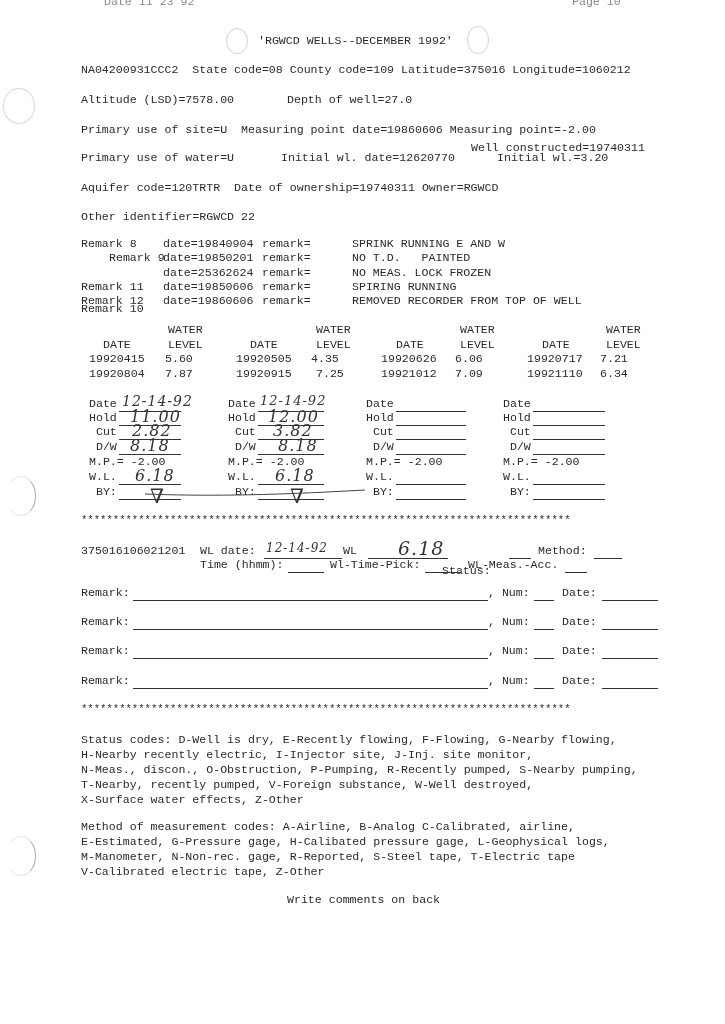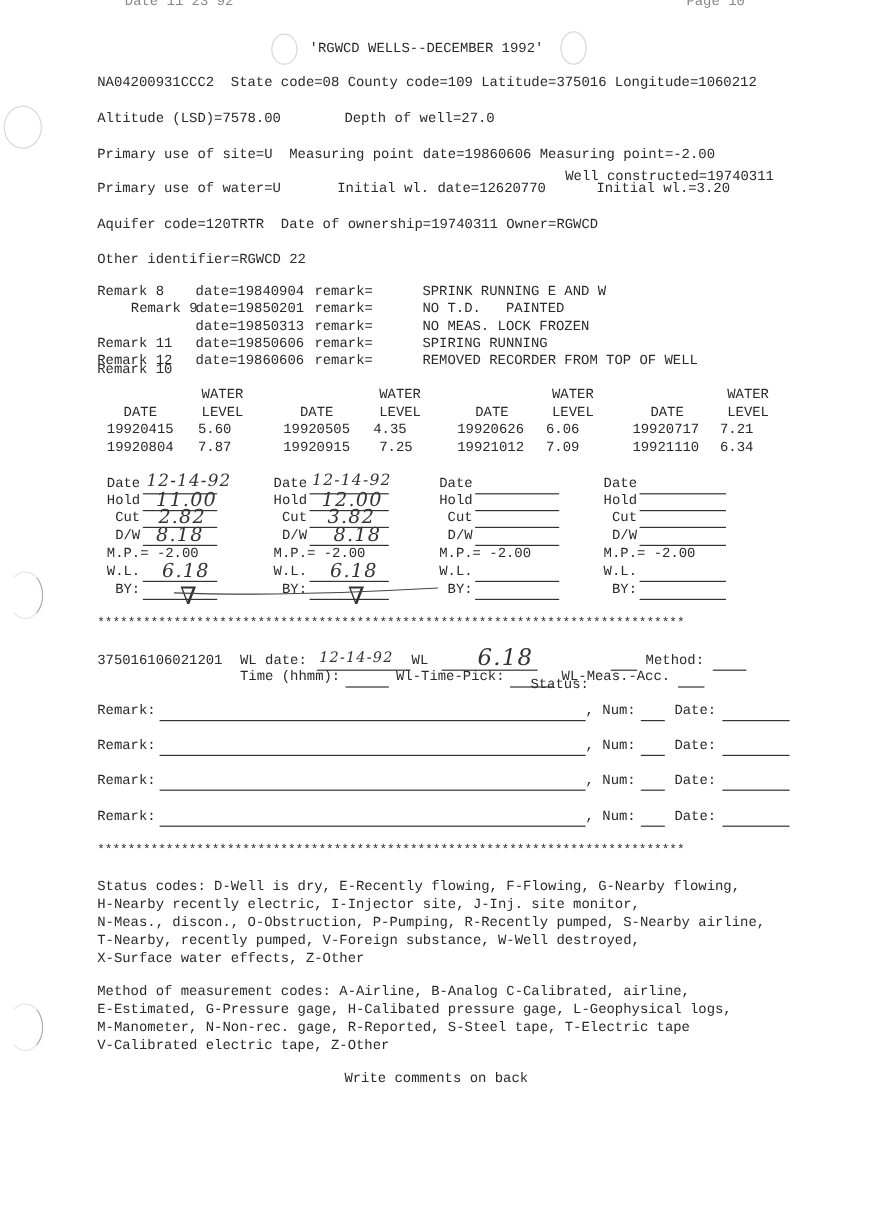--- a/index.html
+++ b/index.html
@@ -57,21 +57,21 @@
     <span class="abs" style="left:352px;top:237px;">SPRINK RUNNING E AND W</span>
   </div>
   <div>
     <span class="abs" style="left:81px;top:251px;margin-left:28px;">Remark 9 </span>
     <span class="abs" style="left:163px;top:251px;">date=19850201</span>
     <span class="abs" style="left:262px;top:251px;">remark=</span>
     <span class="abs" style="left:352px;top:251px;">NO T.D.   PAINTED</span>
   </div>
   <div>
     <span class="abs" style="left:81px;top:266px;margin-top:36px;">Remark 10</span>
-    <span class="abs" style="left:163px;top:266px;">date=19850313</span>
+    <span class="abs" style="left:163px;top:266px;">date=25362624</span>
     <span class="abs" style="left:262px;top:266px;">remark=</span>
     <span class="abs" style="left:352px;top:266px;">NO MEAS. LOCK FROZEN</span>
   </div>
   <div>
     <span class="abs" style="left:81px;top:280px;">Remark 11</span>
     <span class="abs" style="left:163px;top:280px;">date=19850606</span>
     <span class="abs" style="left:262px;top:280px;">remark=</span>
     <span class="abs" style="left:352px;top:280px;">SPIRING RUNNING</span>
   </div>
   <div>
@@ -252,21 +252,21 @@
     <span class="abs" style="left:562px;top:674px;">Date:</span>
     <span class="line" style="position:absolute;left:602px;top:676px;width:56px;"></span>
   </div>
 </div>
 
 <div class="abs stars" style="left:81px;top:703px;font-size:10.6px;">*****************************************************************************</div>
 
 <div>
   <div class="abs" style="left:81px;top:733px;">Status codes: D-Well is dry, E-Recently flowing, F-Flowing, G-Nearby flowing,</div>
   <div class="abs" style="left:81px;top:748px;">H-Nearby recently electric, I-Injector site, J-Inj. site monitor,</div>
-  <div class="abs" style="left:81px;top:763px;">N-Meas., discon., O-Obstruction, P-Pumping, R-Recently pumped, S-Nearby airline,</div>
+  <div class="abs" style="left:81px;top:763px;">N-Meas., discon., O-Obstruction, P-Pumping, R-Recently pumped, S-Nearby pumping,</div>
   <div class="abs" style="left:81px;top:778px;">T-Nearby, recently pumped, V-Foreign substance, W-Well destroyed,</div>
   <div class="abs" style="left:81px;top:793px;">X-Surface water effects, Z-Other</div>
 </div>
 
 <div>
   <div class="abs" style="left:81px;top:820px;">Method of measurement codes: A-Airline, B-Analog C-Calibrated, airline,</div>
   <div class="abs" style="left:81px;top:835px;">E-Estimated, G-Pressure gage, H-Calibated pressure gage, L-Geophysical logs,</div>
   <div class="abs" style="left:81px;top:850px;">M-Manometer, N-Non-rec. gage, R-Reported, S-Steel tape, T-Electric tape</div>
   <div class="abs" style="left:81px;top:865px;">V-Calibrated electric tape, Z-Other</div>
 </div>

